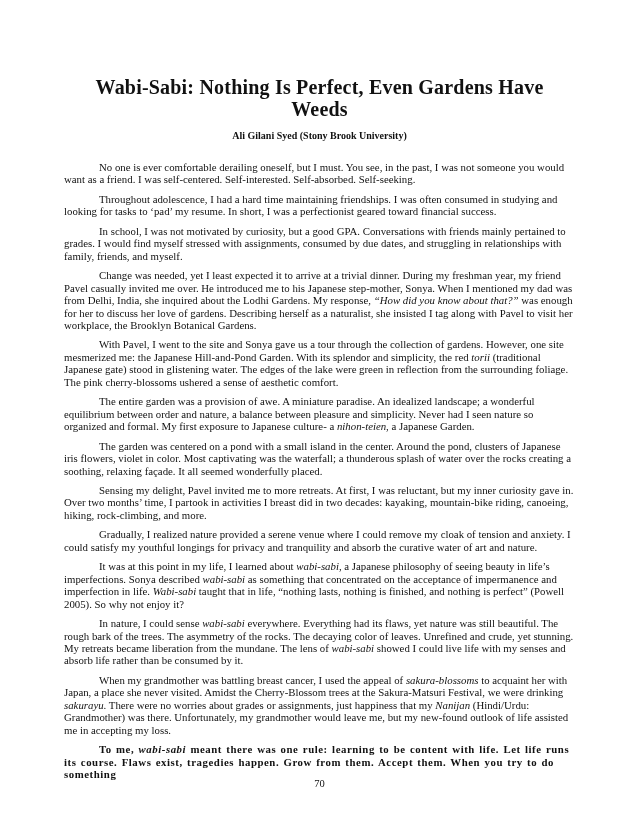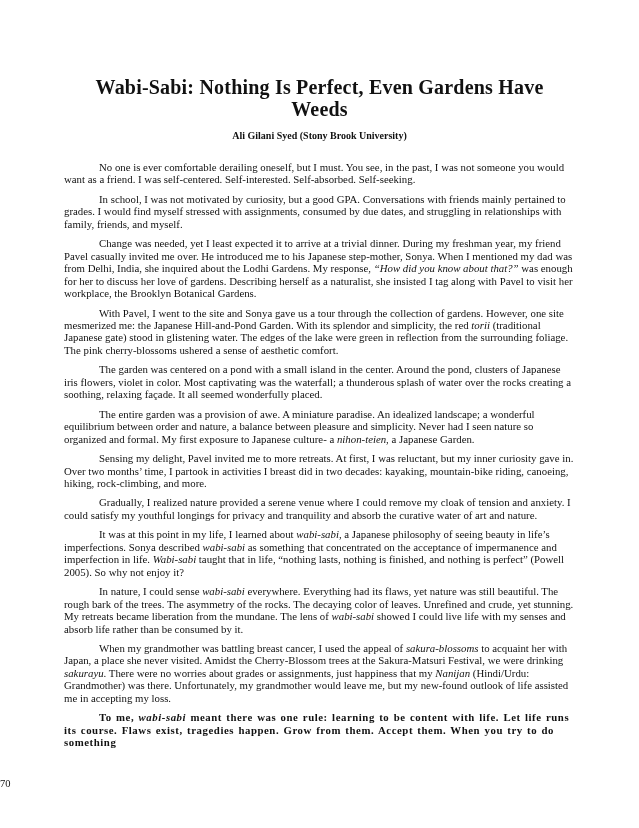--- a/index.html
+++ b/index.html
@@ -49,37 +49,38 @@
     letter-spacing: 0.55px;
     word-spacing: 1.1px;
     font-weight: bold;
   }
   .body-text em { font-style: italic; text-align: center; }
   .page-number {
     position: absolute;
     top: 778px;
     left: 0;
     width: 639px;
-    text-align: left;
+    text-align: center;
     font-size: 10.5px;
   }
 </style>
 </head>
 <body>
 
 <div class="page">
   <h1 class="title">Wabi-Sabi: Nothing Is Perfect, Even Gardens Have Weeds</h1>
   <div class="author">Ali Gilani Syed (Stony Brook University)</div>
   <div class="body-text" id="essay-body">
       <p><span>No one is ever comfortable derailing oneself, but I must. You see, in the past, I was not someone you would want as a friend. I was self-centered. Self-interested. Self-absorbed. Self-seeking.</span></p>
+      <p><span>Throughout adolescence, I had a hard time maintaining friendships. I was often consumed in studying and looking for tasks to ‘pad’ my resume. In short, I was a perfectionist geared toward financial success.</span></p>
       <p><span>In school, I was not motivated by curiosity, but a good GPA. Conversations with friends mainly pertained to grades. I would find myself stressed with assignments, consumed by due dates, and struggling in relationships with family, friends, and myself.</span></p>
       <p><span>Change was needed, yet I least expected it to arrive at a trivial dinner. During my freshman year, my friend Pavel casually invited me over. He introduced me to his Japanese step-mother, Sonya. When I mentioned my dad was from Delhi, India, she inquired about the Lodhi Gardens. My response, </span><em>“How did you know about that?”</em><span> was enough for her to discuss her love of gardens. Describing herself as a naturalist, she insisted I tag along with Pavel to visit her workplace, the Brooklyn Botanical Gardens.</span></p>
       <p><span>With Pavel, I went to the site and Sonya gave us a tour through the collection of gardens. However, one site mesmerized me: the Japanese Hill-and-Pond Garden. With its splendor and simplicity, the red </span><em>torii</em><span> (traditional Japanese gate) stood in glistening water. The edges of the lake were green in reflection from the surrounding foliage. The pink cherry-blossoms ushered a sense of aesthetic comfort.</span></p>
+      <p><span>The entire garden was a provision of awe. A miniature paradise. An idealized landscape; a wonderful equilibrium between order and nature, a balance between pleasure and simplicity. Never had I seen nature so organized and formal. My first exposure to Japanese culture- a </span><em>nihon-teien</em><span>, a Japanese Garden.</span></p>
       <p><span>The garden was centered on a pond with a small island in the center. Around the pond, clusters of Japanese iris flowers, violet in color. Most captivating was the waterfall; a thunderous splash of water over the rocks creating a soothing, relaxing façade. It all seemed wonderfully placed.</span></p>
-      <p><span>The entire garden was a provision of awe. A miniature paradise. An idealized landscape; a wonderful equilibrium between order and nature, a balance between pleasure and simplicity. Never had I seen nature so organized and formal. My first exposure to Japanese culture- a </span><em>nihon-teien</em><span>, a Japanese Garden.</span></p>
       <p><span>Sensing my delight, Pavel invited me to more retreats. At first, I was reluctant, but my inner curiosity gave in. Over two months’ time, I partook in activities I breast did in two decades: kayaking, mountain-bike riding, canoeing, hiking, rock-climbing, and more.</span></p>
       <p><span>Gradually, I realized nature provided a serene venue where I could remove my cloak of tension and anxiety. I could satisfy my youthful longings for privacy and tranquility and absorb the curative water of art and nature.</span></p>
       <p><span>It was at this point in my life, I learned about </span><em>wabi-sabi</em><span>, a Japanese philosophy of seeing beauty in life’s imperfections. Sonya described </span><em>wabi-sabi</em><span> as something that concentrated on the acceptance of impermanence and imperfection in life. </span><em>Wabi-sabi</em><span> taught that in life, “nothing lasts, nothing is finished, and nothing is perfect” (Powell 2005). So why not enjoy it?</span></p>
       <p><span>In nature, I could sense </span><em>wabi-sabi</em><span> everywhere. Everything had its flaws, yet nature was still beautiful. The rough bark of the trees. The asymmetry of the rocks. The decaying color of leaves. Unrefined and crude, yet stunning. My retreats became liberation from the mundane. The lens of </span><em>wabi-sabi</em><span> showed I could live life with my senses and absorb life rather than be consumed by it.</span></p>
       <p><span>When my grandmother was battling breast cancer, I used the appeal of </span><em>sakura-blossoms</em><span> to acquaint her with Japan, a place she never visited. Amidst the Cherry-Blossom trees at the Sakura-Matsuri Festival, we were drinking </span><em>sakurayu</em><span>. There were no worries about grades or assignments, just happiness that my </span><em>Nanijan</em><span> (Hindi/Urdu: Grandmother) was there. Unfortunately, my grandmother would leave me, but my new-found outlook of life assisted me in accepting my loss.</span></p>
       <p class="stretch"><span>To me, </span><em>wabi-sabi</em><span> meant there was one rule: learning to be content with life. Let life runs its course. Flaws exist, tragedies happen. Grow from them. Accept them. When you try to do something</span></p>
     </div>
   <div class="page-number">70</div>
 </div>
 

